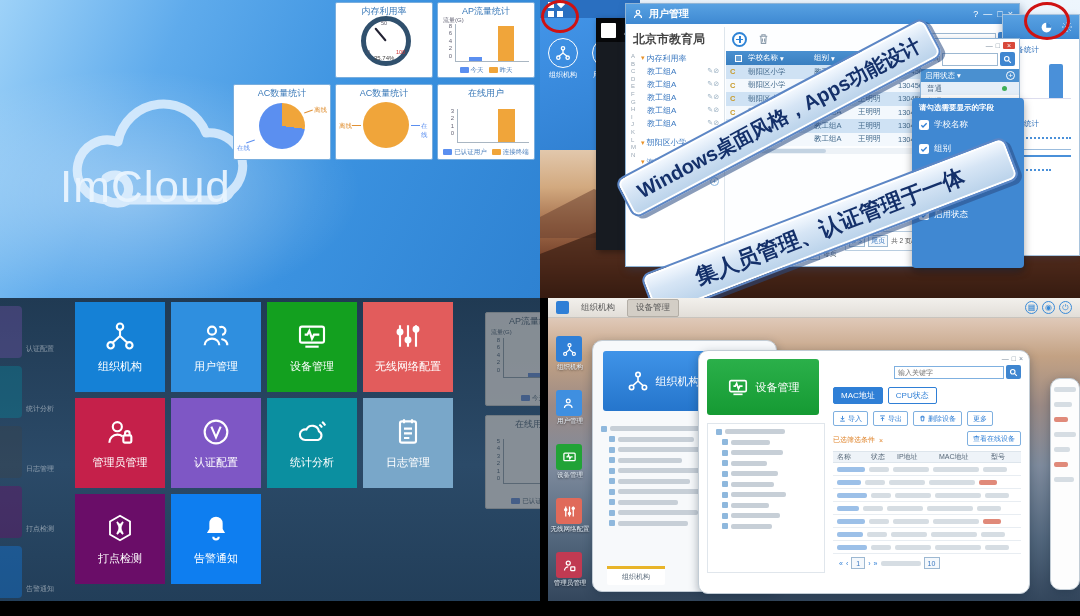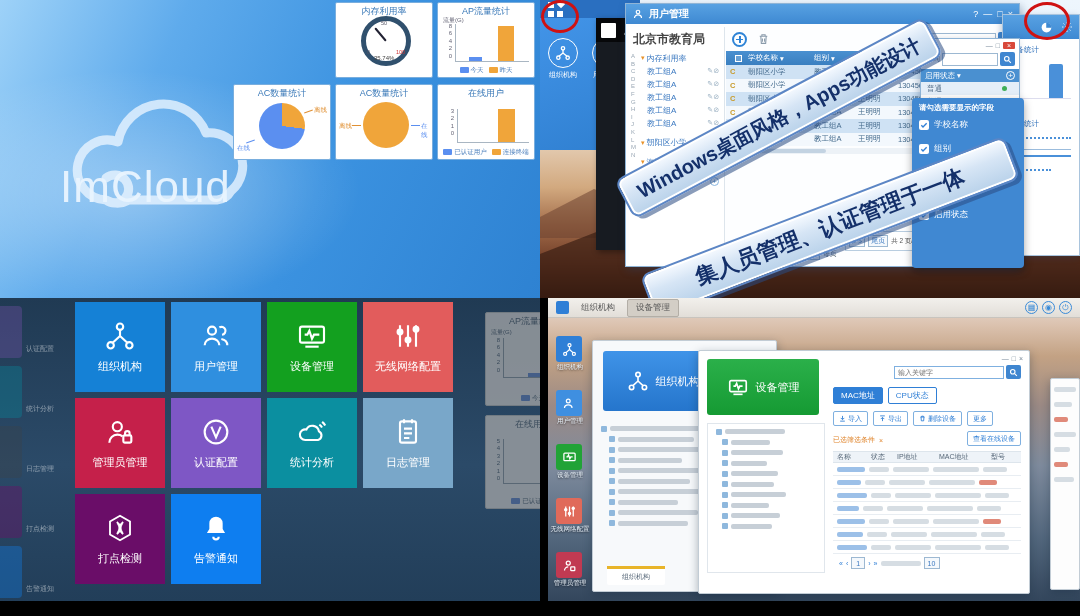--- a/index.html
+++ b/index.html
@@ -115,21 +115,21 @@
 .dimcard{position:absolute;width:96px;height:94px;background:#a7adb2;border:1px solid #8d949a;border-radius:2px;opacity:.85;overflow:hidden;filter:grayscale(.25) brightness(.9)}
 .dimcard .ct{color:#3f556b}
 
 #q-br{left:548px;top:298px;width:532px;height:303px;overflow:hidden;background:linear-gradient(180deg,#e9dcd6 0,#dcc3b0 26px,#c3a284 58px,#9b8a85 108px,#7e8b9d 168px,#54687e 238px,#33465c 100%)}
 .brbar{left:0;top:0;width:532px;height:20px;background:linear-gradient(#f2f0ec,#e2ded8);display:flex;align-items:center;gap:4px;padding:0 8px;border-bottom:1px solid #c8c4be}
 .brtab{font-size:8.5px;color:#555;padding:2px 8px;border-radius:2px}
 .brtab.active{background:#d3cec6;border:1px solid #b3aea6}
 .bricon{width:13px;height:13px;border:1.5px solid #3a8bd8;border-radius:50%;margin-left:4px;display:flex;align-items:center;justify-content:center;color:#3a8bd8;font-size:8px}
 .sidebtn{position:absolute;left:8px;width:26px;height:26px;border-radius:3px;display:flex;align-items:center;justify-content:center}
 .sidelab{position:absolute;left:0;width:44px;text-align:center;font-size:6.5px;color:#e8f0f8;text-shadow:0 1px 2px rgba(0,0,0,.6)}
-.panel{position:absolute;background:#f7f9fb;border:1px solid #c2ccd5;border-radius:2px;box-shadow:0 3px 10px rgba(20,40,60,.35)}
+.panel{position:absolute;background:#f7f9fb;border:1px solid #c2ccd5;border-radius:10px;box-shadow:0 3px 10px rgba(20,40,60,.35)}
 .hdcard{position:absolute;border-radius:3px;display:flex;align-items:center;justify-content:center;gap:7px;color:#fff;font-size:11px}
 .blur{background:#c7cfd7;border-radius:2px;height:5px}
 .btrow{display:flex;align-items:center;gap:3px;margin:4.5px 8px 0}
 .btrow i{width:6px;height:6px;background:#8fb8dd;border-radius:1px;flex:none}
 .chip{font-size:8px;padding:2px 7px;border-radius:2px;border:1px solid #2f7fd6}
 .chip.on{background:#2f7fd6;color:#fff}
 .chip.off{color:#2f7fd6;background:#fff}
 .obtn{font-size:7px;color:#2f7fd6;border:1px solid #7fb0e0;border-radius:2px;padding:1.5px 5px;background:#fff;display:flex;align-items:center;gap:2px}
 .dhead{display:flex;height:12px;background:#eef3f8;border:1px solid #dde5ec;border-width:1px 0;font-size:7px;color:#567;align-items:center}
 .dhead>div{padding-left:4px}

